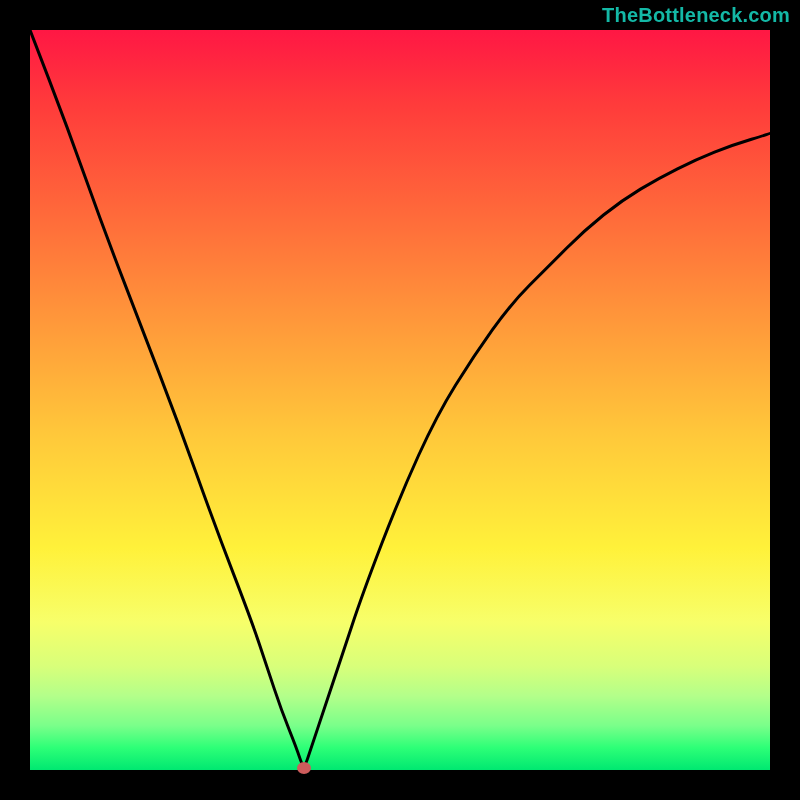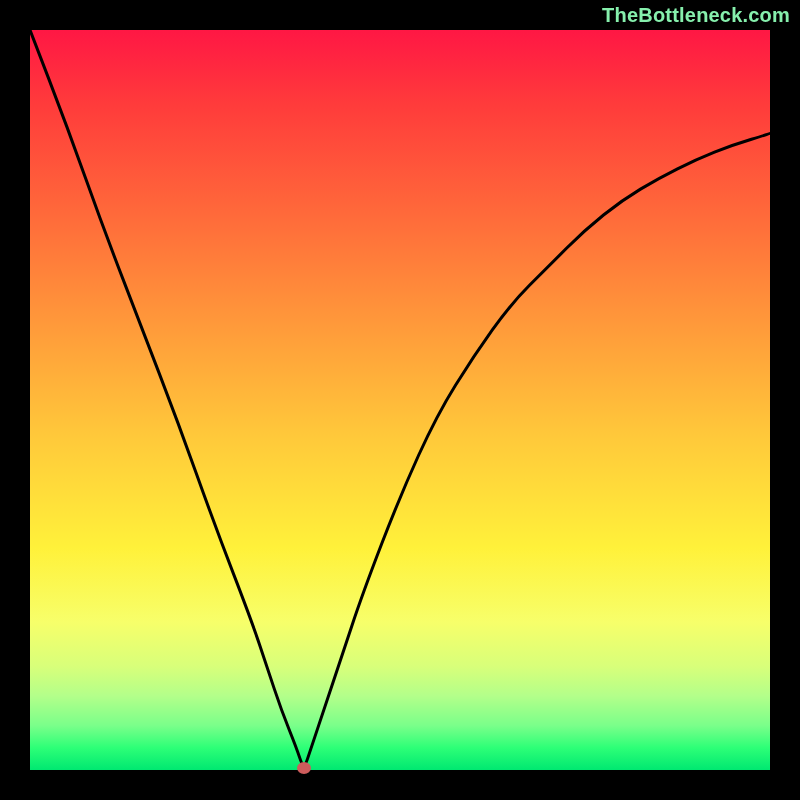--- a/index.html
+++ b/index.html
@@ -51,21 +51,21 @@
     width: 14px;
     height: 12px;
     background: #cd5c5c;
     border-radius: 50%;
     transform: translate(-50%, -50%);
   }
   .watermark {
     position: absolute;
     top: 4px;
     right: 10px;
-    color: #86efac;
+    color: #14b8a6;
     font-size: 20px;
     font-weight: 600;
     letter-spacing: 0.2px;
     user-select: none;
   }
 </style>
 </head>
 <body>
 
 <div class="frame">

